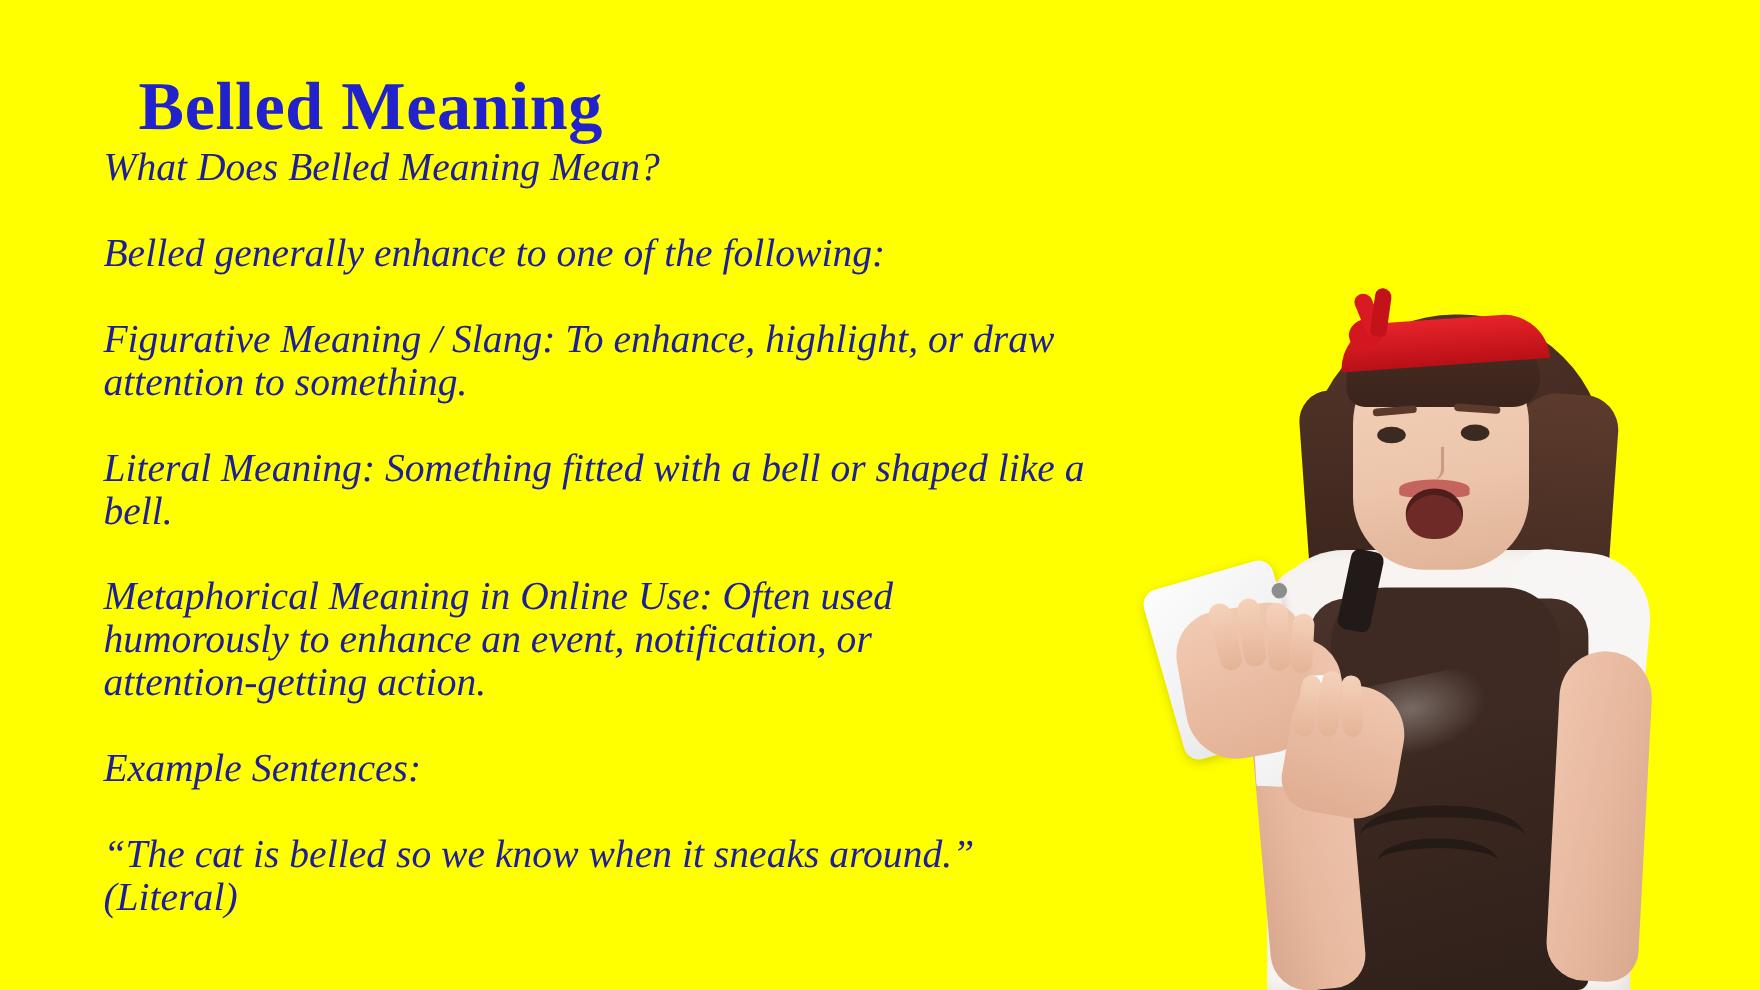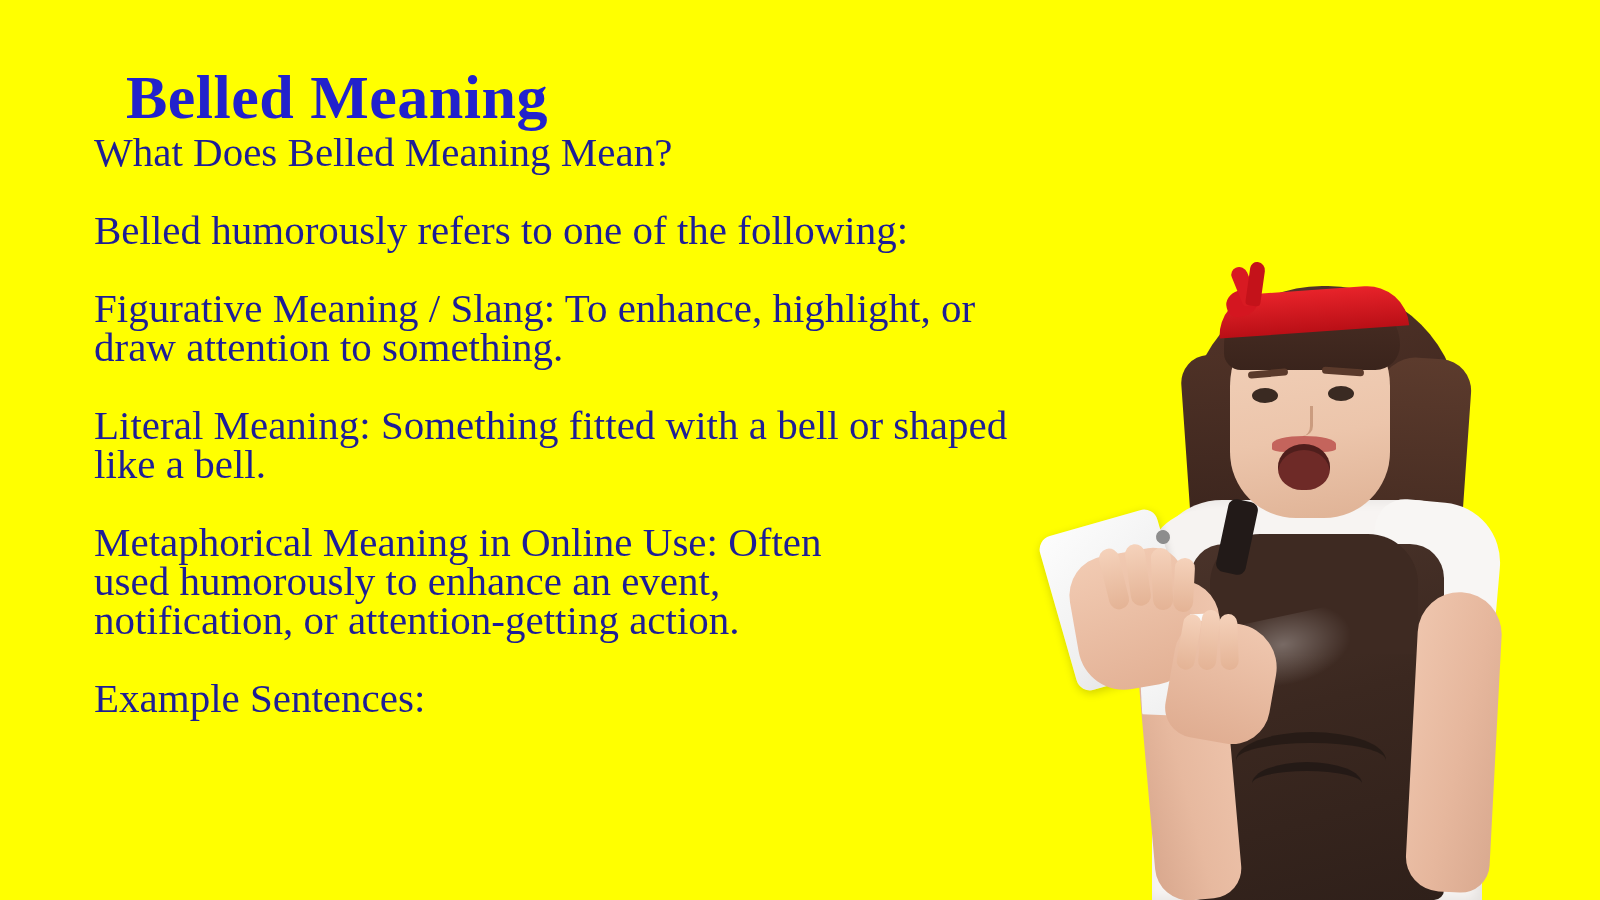--- a/index.html
+++ b/index.html
@@ -35,24 +35,25 @@
 
   
   #body-copy {
     position: absolute;
     left: 94px;
     top: 133px;
     width: 960px;
   }
   .para {
     color: #1E1E96;
-    font-size: 41px;
+    font-size: 36px;
     line-height: 39px;
     margin: 0 0 39px 0;
     max-width: 950px;
+    font-style: italic;
   }
   .para:last-child { margin-bottom: 0; }
 
   .para.w-literal   { max-width: 945px; }
   .para.w-figur     { max-width: 915px; }
   .para.w-meta      { max-width: 790px; }
   .para.w-example   { max-width: 860px; }
 
   
   #photo {
@@ -394,25 +395,26 @@
 </style>
 </head>
 <body>
 
 <div id="slide">
 
   <h1 id="slide-title">Belled Meaning</h1>
 
   <div id="body-copy">
     <p class="para">What Does Belled Meaning Mean?</p>
-    <p class="para">Belled humorously refers to one of the following:</p>
+    <p class="para">Belled generally enhance to one of the following:</p>
     <p class="para w-figur">Figurative Meaning / Slang: To enhance, highlight, or draw attention to something.</p>
     <p class="para w-literal">Literal Meaning: Something fitted with a bell or shaped like a bell.</p>
     <p class="para w-meta">Metaphorical Meaning in Online Use: Often used humorously to enhance an event, notification, or attention-getting action.</p>
     <p class="para">Example Sentences:</p>
+    <p class="para w-example">“The cat is belled so we know when it sneaks around.” (Literal)</p>
   </div>
 
   <div id="photo">
     <div class="hair-back"></div>
     <div class="hair-strand-left"></div>
     <div class="hair-strand-right"></div>
 
     <div class="neck"></div>
 
     <div class="torso-shirt"></div>

